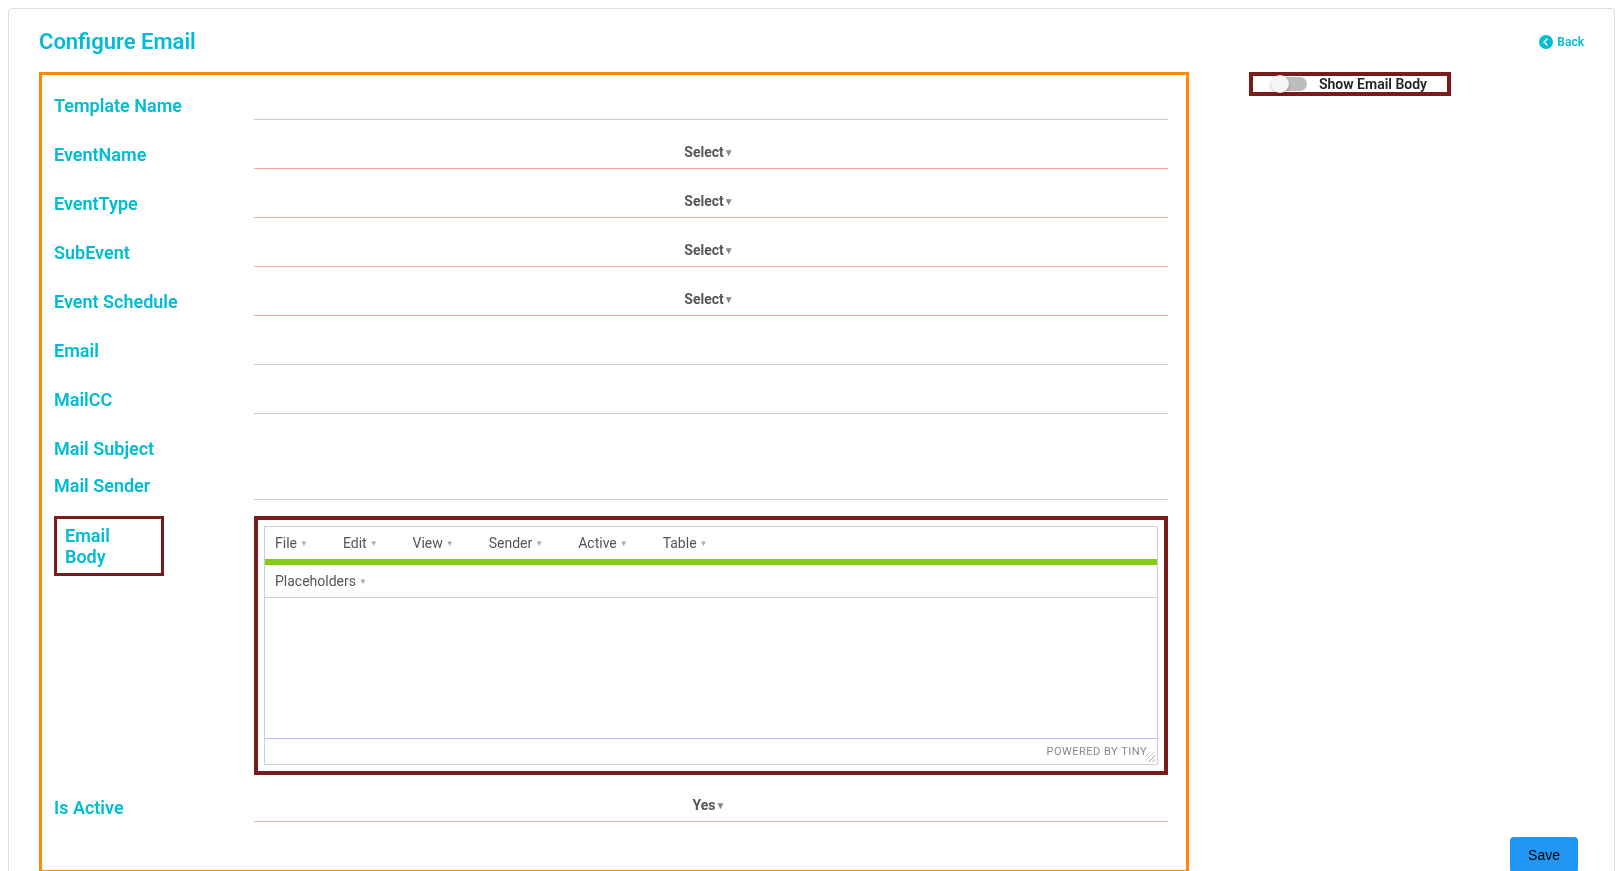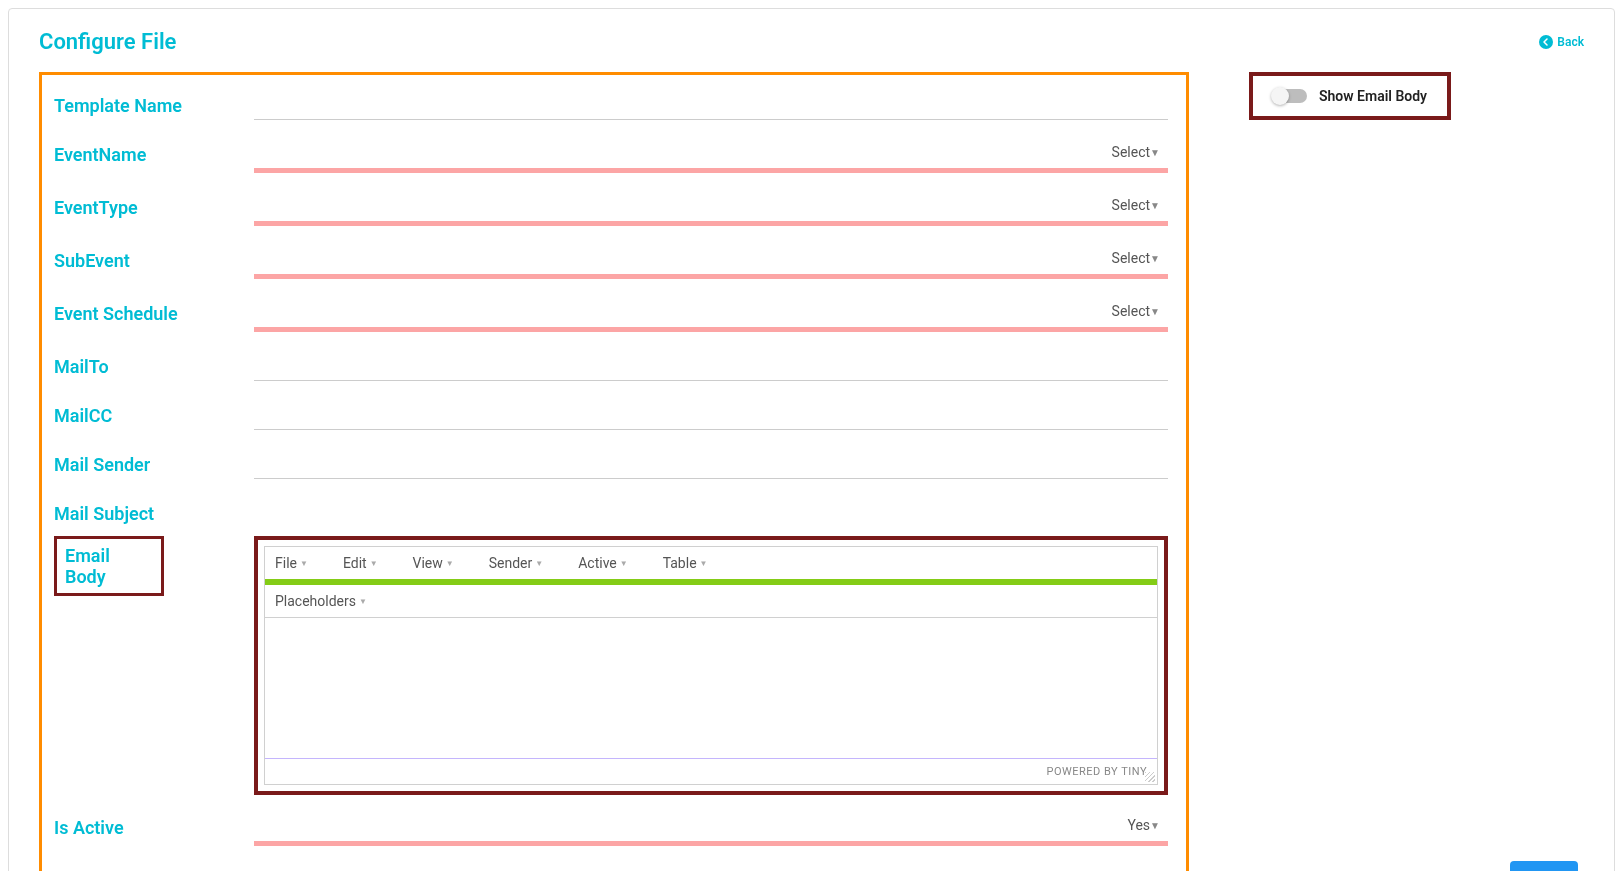--- a/index.html
+++ b/index.html
@@ -91,40 +91,41 @@
       background: transparent;
       outline: none;
       color: #555;
     }
     .select-wrap {
       position: relative;
       width: 100%;
     }
     .select-display {
       width: 100%;
-      border-bottom: 5px solid #fca5a5;
+      border-bottom: 1px solid #fca5a5;
       padding: 8px 4px;
       font-size: 14px;
       color: #555;
       cursor: pointer;
       display: flex;
-      justify-content: flex-end;
-      align-items: center;
+      justify-content: center;
+      align-items: center;
+      font-weight: bold;
     }
     .dropdown-arrow {
       color: #888;
       font-size: 10px;
       margin-right: 4px;
     }
     .side-panel {
       margin-top: 0;
     }
     .toggle-box {
       border: 4px solid #7a1a1a;
-      padding: 12px 20px;
+      padding: 0 20px;
       display: flex;
       align-items: center;
       gap: 12px;
     }
     .toggle-switch {
       width: 34px;
       height: 14px;
       background: #bdbdbd;
       border-radius: 10px;
       position: relative;
@@ -216,21 +217,21 @@
       width: 200px;
       flex-shrink: 0;
     }
   </style>
 </head>
 <body>
 
 <div class="page-container">
 
   <div class="header-row">
-    <div class="page-title">Configure File</div>
+    <div class="page-title">Configure Email</div>
     <a class="back-link">
       <span class="back-icon">
         <svg width="8" height="8" viewBox="0 0 8 8">
             <path d="M5 1 L2 4 L5 7" stroke="#fff" stroke-width="1.5" fill="none" stroke-linecap="round" stroke-linejoin="round"></path>
           </svg>
       </span>
       <span>Back</span>
     </a>
   </div>
 
@@ -287,43 +288,43 @@
           <div class="select-wrap">
             <div class="select-display">
               <span>Select</span>
               <span class="dropdown-arrow">▼</span>
             </div>
           </div>
         </div>
       </div>
 
       <div class="form-row">
-        <div class="form-label">MailTo</div>
+        <div class="form-label">Email</div>
         <div class="form-control">
           <input class="text-input" value="" style="">
         </div>
       </div>
 
       <div class="form-row">
         <div class="form-label">MailCC</div>
-        <div class="form-control">
-          <input class="text-input" value="" style="">
-        </div>
-      </div>
-
-      <div class="form-row">
-        <div class="form-label">Mail Sender</div>
         <div class="form-control">
           <input class="text-input" value="" style="">
         </div>
       </div>
 
       <div class="form-row" style="margin-bottom:8px;">
         <div class="form-label">Mail Subject</div>
         <div class="form-control"></div>
+      </div>
+
+      <div class="form-row">
+        <div class="form-label">Mail Sender</div>
+        <div class="form-control">
+          <input class="text-input" value="" style="">
+        </div>
       </div>
 
       <div class="form-row email-body-row">
         <div class="email-body-label-cell">
           <span class="form-label form-label-boxed">Email Body</span>
         </div>
         <div class="editor-box">
           <div class="editor-frame">
             <div class="editor-toolbar">
               <span class="menu-item">

